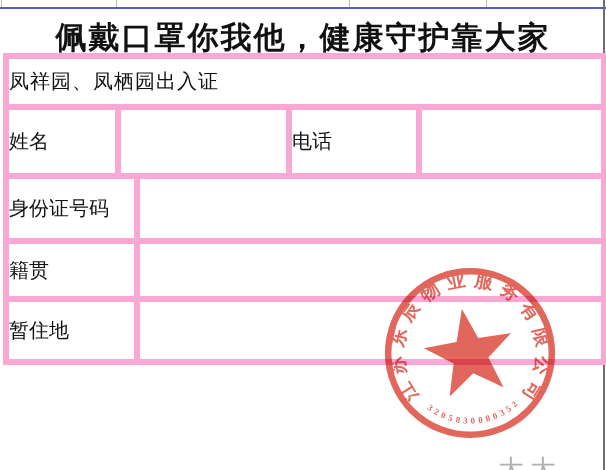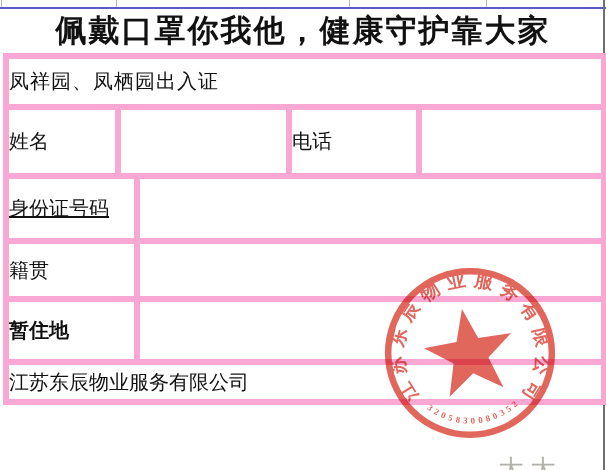--- a/index.html
+++ b/index.html
@@ -5,33 +5,33 @@
   html,body{margin:0;padding:0;background:#fff;}
   #page{position:relative;width:606px;height:470px;background:#fff;overflow:hidden;
         font-family:"Liberation Serif","DejaVu Serif",serif;color:#111;}
 
   
   .grid-stub{position:absolute;top:0;height:8px;width:1px;background:#b9b9b9;}
   #blue-line{position:absolute;left:0;top:7px;width:606px;height:2px;background:#5b5bc4;}
   #right-edge{position:absolute;left:603px;top:0;width:2px;height:470px;background:#6f6f6f;}
 
   
-  #banner{position:absolute;left:4px;top:9px;width:598px;height:44px;
+  #banner{position:absolute;left:4px;top:16px;width:598px;height:44px;
           display:flex;align-items:center;justify-content:center;
           font-size:31px;font-weight:bold;letter-spacing:2px;white-space:nowrap;}
 
   
   table#pass{position:absolute;left:3px;top:53px;border-collapse:collapse;table-layout:fixed;
              width:600px;}
   #pass td{border:6px solid #f9a8d4;padding:0;text-align:left;vertical-align:middle;
            font-size:20px;overflow:hidden;}
   td.subtitle{font-size:15px;letter-spacing:1px;}
   td.footer{text-align:right;padding-right:8px;font-size:21px;}
-  tr.r-sub{height:51px;} tr.r1{height:69px;} tr.r2{height:65px;text-decoration:underline;} tr.r3{height:58px;}
-  tr.r4{height:63px;font-weight:bold;} tr.r5{height:62px;} tr.r6{height:40px;}
+  tr.r-sub{height:51px;} tr.r1{height:69px;} tr.r2{height:65px;} tr.r3{height:58px;}
+  tr.r4{height:63px;} tr.r5{height:62px;} tr.r6{height:40px;}
 
   
   #stamp{position:absolute;left:377px;top:260px;width:186px;height:186px;
          opacity:.78;mix-blend-mode:multiply;pointer-events:none;}
   #stamp text{font-family:"Liberation Serif","DejaVu Serif",serif;font-weight:bold;}
 
   
   #watermark{position:absolute;left:498px;top:452px;font-size:26px;letter-spacing:6px;
              color:#b3b0ac;white-space:nowrap;}
 </style>
@@ -72,23 +72,20 @@
       <td colspan="3"></td>
     </tr>
     <tr class="r3">
       <td colspan="2">籍贯</td>
       <td colspan="3"></td>
     </tr>
     <tr class="r4">
       <td colspan="2">暂住地</td>
       <td colspan="3"></td>
     </tr>
-    <tr class="r6">
-      <td class="footer" colspan="5">江苏东辰物业服务有限公司</td>
-    </tr>
   </tbody>
     </table>
 
   <svg id="stamp" viewBox="0 0 200 200">
     <circle id="seal-ring" cx="100" cy="100" r="88" fill="none" stroke-width="7" stroke="#d93a2d"></circle>
     <polygon id="seal-star" points="100,52 111.8,85.8 147.6,86.5 119,108.2 129.4,142.5 100,122 70.6,142.5 81,108.2 52.4,86.5 88.2,85.8" transform="rotate(-10 100 102)" fill="#d93a2d"></polygon>
     <g id="seal-company-arc">
         <text x="38.94053707673732" y="138.15418702479076" fill="#d93a2d" font-size="20" text-anchor="middle" transform="rotate(-122 38.94053707673732 138.15418702479076)">江</text>
         <text x="29.054523818966103" y="112.27759786954891" fill="#d93a2d" font-size="20" text-anchor="middle" transform="rotate(-99.81818181818181 29.054523818966103 112.27759786954891)">苏</text>
         <text x="29.669797600559548" y="84.583689466875" fill="#d93a2d" font-size="20" text-anchor="middle" transform="rotate(-77.63636363636363 29.669797600559548 84.583689466875)">东</text>

